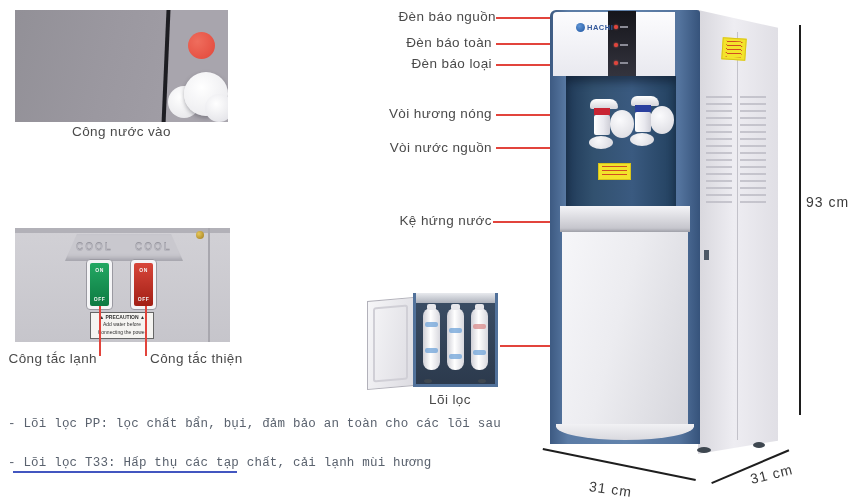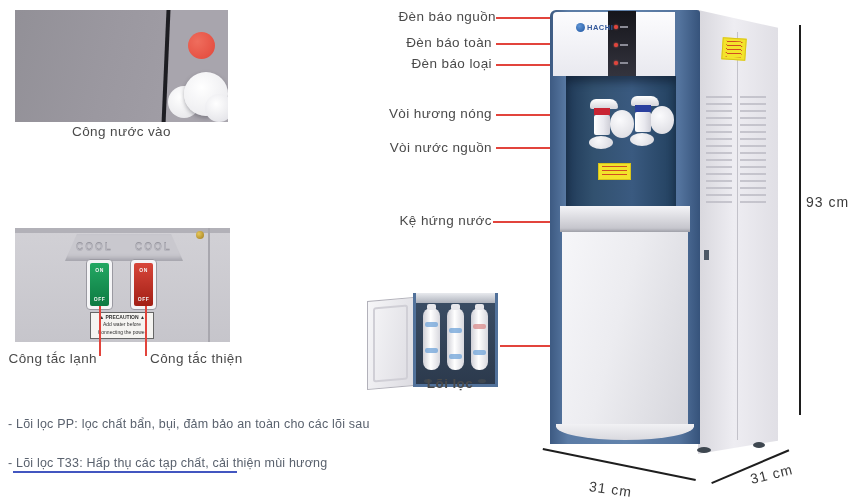--- a/index.html
+++ b/index.html
@@ -5,21 +5,21 @@
   * { margin:0; padding:0; box-sizing:border-box; }
   html,body { width:850px; height:500px; background:#ffffff; overflow:hidden;
               font-family:"Liberation Sans", sans-serif; }
   #stage { position:relative; width:850px; height:500px; background:#fff; }
   .abs { position:absolute; }
   .callout-label { position:absolute; font-size:13.5px; color:#4a4a4a; letter-spacing:.4px;
                    text-align:right; width:165px; white-space:nowrap; }
   .callout-line { position:absolute; height:2px; background:#e2443c; }
   .vline { position:absolute; width:2px; background:#e2443c; }
   .caption { position:absolute; font-size:13.5px; color:#4a4a4a; letter-spacing:.4px; text-align:center; }
-  .note { position:absolute; font-size:12.5px; color:#5a626e; letter-spacing:.2px; white-space:nowrap; }
+  .note { position:absolute; font-size:12.5px; color:#5a626e; letter-spacing:.2px; white-space:nowrap;font-family:Liberation Mono, monospace; }
   .dim-label { position:absolute; font-size:14px; color:#3a3a3a; letter-spacing:1px; white-space:nowrap; }
   .dim-line { position:absolute; background:#1e1e1e; }
 
   
   .photo1 { left:15px; top:10px; width:213px; height:112px; background:#a8a5ad; overflow:hidden; }
   .photo1-left { left:0; top:0; width:151px; height:112px;
                  background:linear-gradient(105deg,#929097 0%,#9b98a0 60%,#a09da5 100%); }
   .photo1-gap { left:149px; top:-4px; width:4px; height:122px; background:#1d1d22; transform:rotate(2.5deg); }
   .sticker-red { left:173px; top:22px; width:27px; height:27px; border-radius:50%;
                  background:radial-gradient(circle at 35% 35%, #ef6d5d, #e2473a); }
@@ -156,21 +156,21 @@
       <div>Add water before</div>
       <div>Connecting the power</div>
     </div>
   </div>
   <div class="vline" style="left:99px; top:306px; height:50px;"></div>
   <div class="vline" style="left:145px; top:306px; height:50px;"></div>
   <div class="caption" style="left:0px; top:351px; width:97px; text-align:right;">Công tắc lạnh</div>
   <div class="caption" style="left:150px; top:351px; width:110px; text-align:left;">Công tắc thiện</div>
 
   <div class="note" style="left:8px; top:417px;">- Lõi lọc PP: lọc chất bẩn, bụi, đảm bảo an toàn cho các lõi sau</div>
-  <div class="note" style="left:8px; top:456px;">- Lõi lọc T33: Hấp thụ các tạp chất, cải thiện mùi hương</div>
+  <div class="note" style="left:8px; top:456px;">- Lõi lọc T33: Hấp thụ các tạp chất, cải lạnh mùi hương</div>
   <div class="abs" style="left:13px; top:471px; width:224px; height:2px; background:#4356c0;"></div>
 
   <div class="callout-label" style="left:331px; top:9px;">Đèn báo nguồn</div>
   <div class="callout-line" style="left:496px; top:17px; width:126px;"></div>
 
   <div class="callout-label" style="left:327px; top:35px;">Đèn báo toàn</div>
   <div class="callout-line" style="left:496px; top:43px; width:130px;"></div>
 
   <div class="callout-label" style="left:327px; top:56px;">Đèn báo loại</div>
   <div class="callout-line" style="left:496px; top:64px; width:132px;"></div>
@@ -198,21 +198,21 @@
       <span class="cart-band" style="top:46px; background:#6fa3d8;"></span>
     </div>
     <div class="cartridge" style="left:55px;">
       <span class="cart-band" style="top:16px; background:#d88a8a;"></span>
       <span class="cart-band" style="top:42px; background:#6fa3d8;"></span>
     </div>
     <div class="filter-cab-top"></div>
     <div class="foot" style="left:8px;  bottom:1px; width:8px; height:4px;"></div>
     <div class="foot" style="left:62px; bottom:1px; width:8px; height:4px;"></div>
   </div>
-  <div class="caption" style="left:390px; top:376px; width:120px;font-weight:bold;">Lõi lọc</div>
+  <div class="caption" style="left:390px; top:392px; width:120px;">Lõi lọc</div>
   <div class="callout-line" style="left:500px; top:345px; width:122px;"></div>
 
   <div class="abs disp-side">
     <div class="vents" style="left:8px;  top:86px;"></div>
     <div class="vents" style="left:42px; top:86px;"></div>
   </div>
   <div class="abs side-seam"></div>
   <div class="sticker-yellow" style="left:722px; top:38px; width:24px; height:22px; transform:rotate(4deg);">
     <div class="sticker-lines"></div>
   </div>

